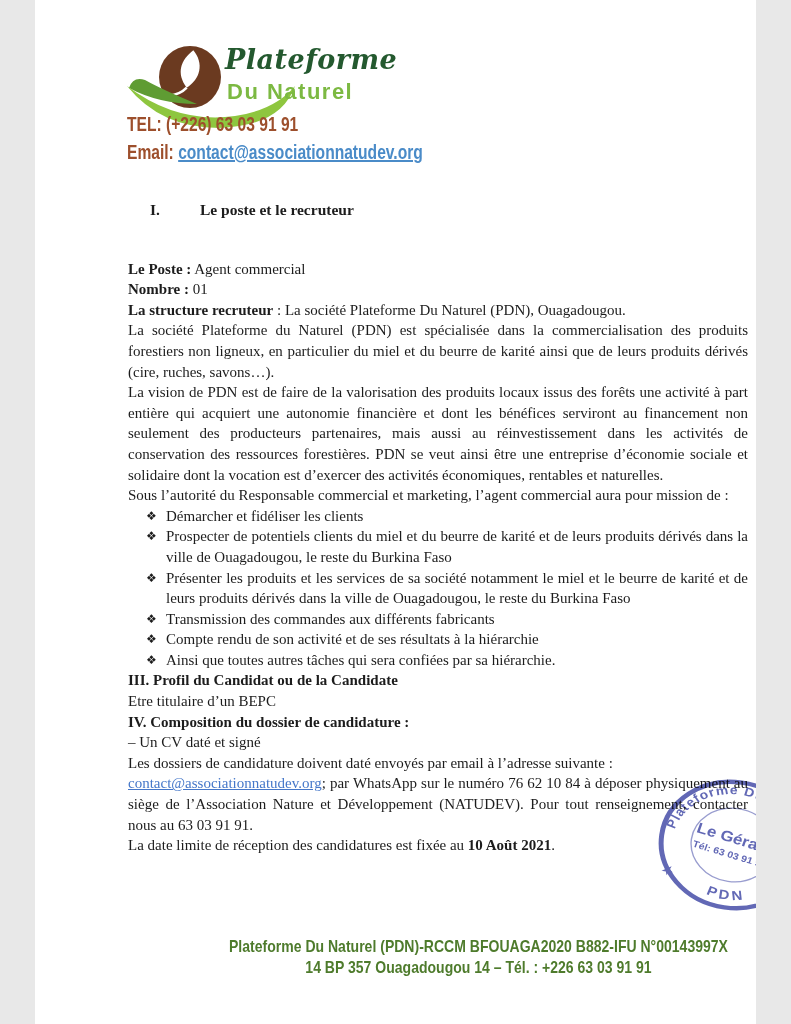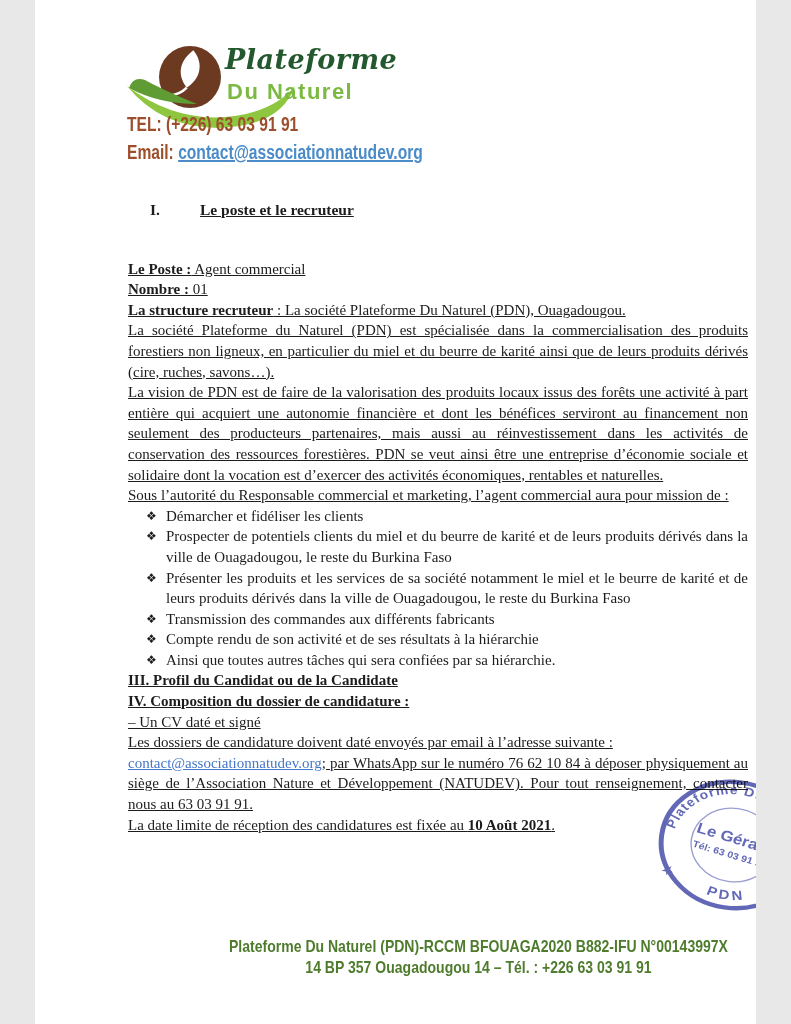--- a/index.html
+++ b/index.html
@@ -36,21 +36,21 @@
   .tel-row { top: 113px; font-size: 20px; color: #9d4f2c; }
   .email-row { top: 141px; font-size: 20px; }
   .email-label { color: #9d4f2c; }
   .email-link { color: #4a8bc8; text-decoration: underline; }
 
   
   .content {
     position: absolute; left: 93px; top: 200px; width: 620px;
     font-size: 15px; line-height: 20.6px;
   }
-  .content p { margin: 0; text-decoration: underline; }
+  .content p { margin: 0; }
   .just { text-align: justify; }
   .doc-heading { font-weight: bold; font-size: 15.5px; margin-bottom: 38px !important; }
   .doc-heading .numeral { display: inline-block; width: 50px; margin-left: 22px; }
   .bold { font-weight: bold; }
   ul.missions { list-style: none; }
   ul.missions li {
     position: relative; padding-left: 38px; text-align: justify;
   }
   ul.missions li .bullet {
     position: absolute; left: 18px; top: 0;
@@ -147,20 +147,21 @@
         <span class="bullet">❖</span>
         <span>Compte rendu de son activité et de ses résultats à la hiérarchie</span>
       </li>
       <li>
         <span class="bullet">❖</span>
         <span>Ainsi que toutes autres tâches qui sera confiées par sa hiérarchie.</span>
       </li>
     </ul>
 
     <p class="bold">III. Profil du Candidat ou de la Candidate</p>
+    <p>Etre titulaire d’un BEPC</p>
 
     <p class="bold">IV. Composition du dossier de candidature :</p>
     <p>– Un CV daté et signé</p>
 
     <p>Les dossiers de candidature doivent daté envoyés par email à l’adresse suivante :</p>
 
     <p class="just"><a class="body-link" href="#">contact@associationnatudev.org</a><span>; par WhatsApp sur le numéro 76 62 10 84 à déposer physiquement au siège de l’Association Nature et Développement (NATUDEV). Pour tout renseignement, contacter nous au 63 03 91 91.</span></p>
 
     <p><span>La date limite de réception des candidatures est fixée au </span><b>10 Août 2021</b><span>.</span></p>
 

